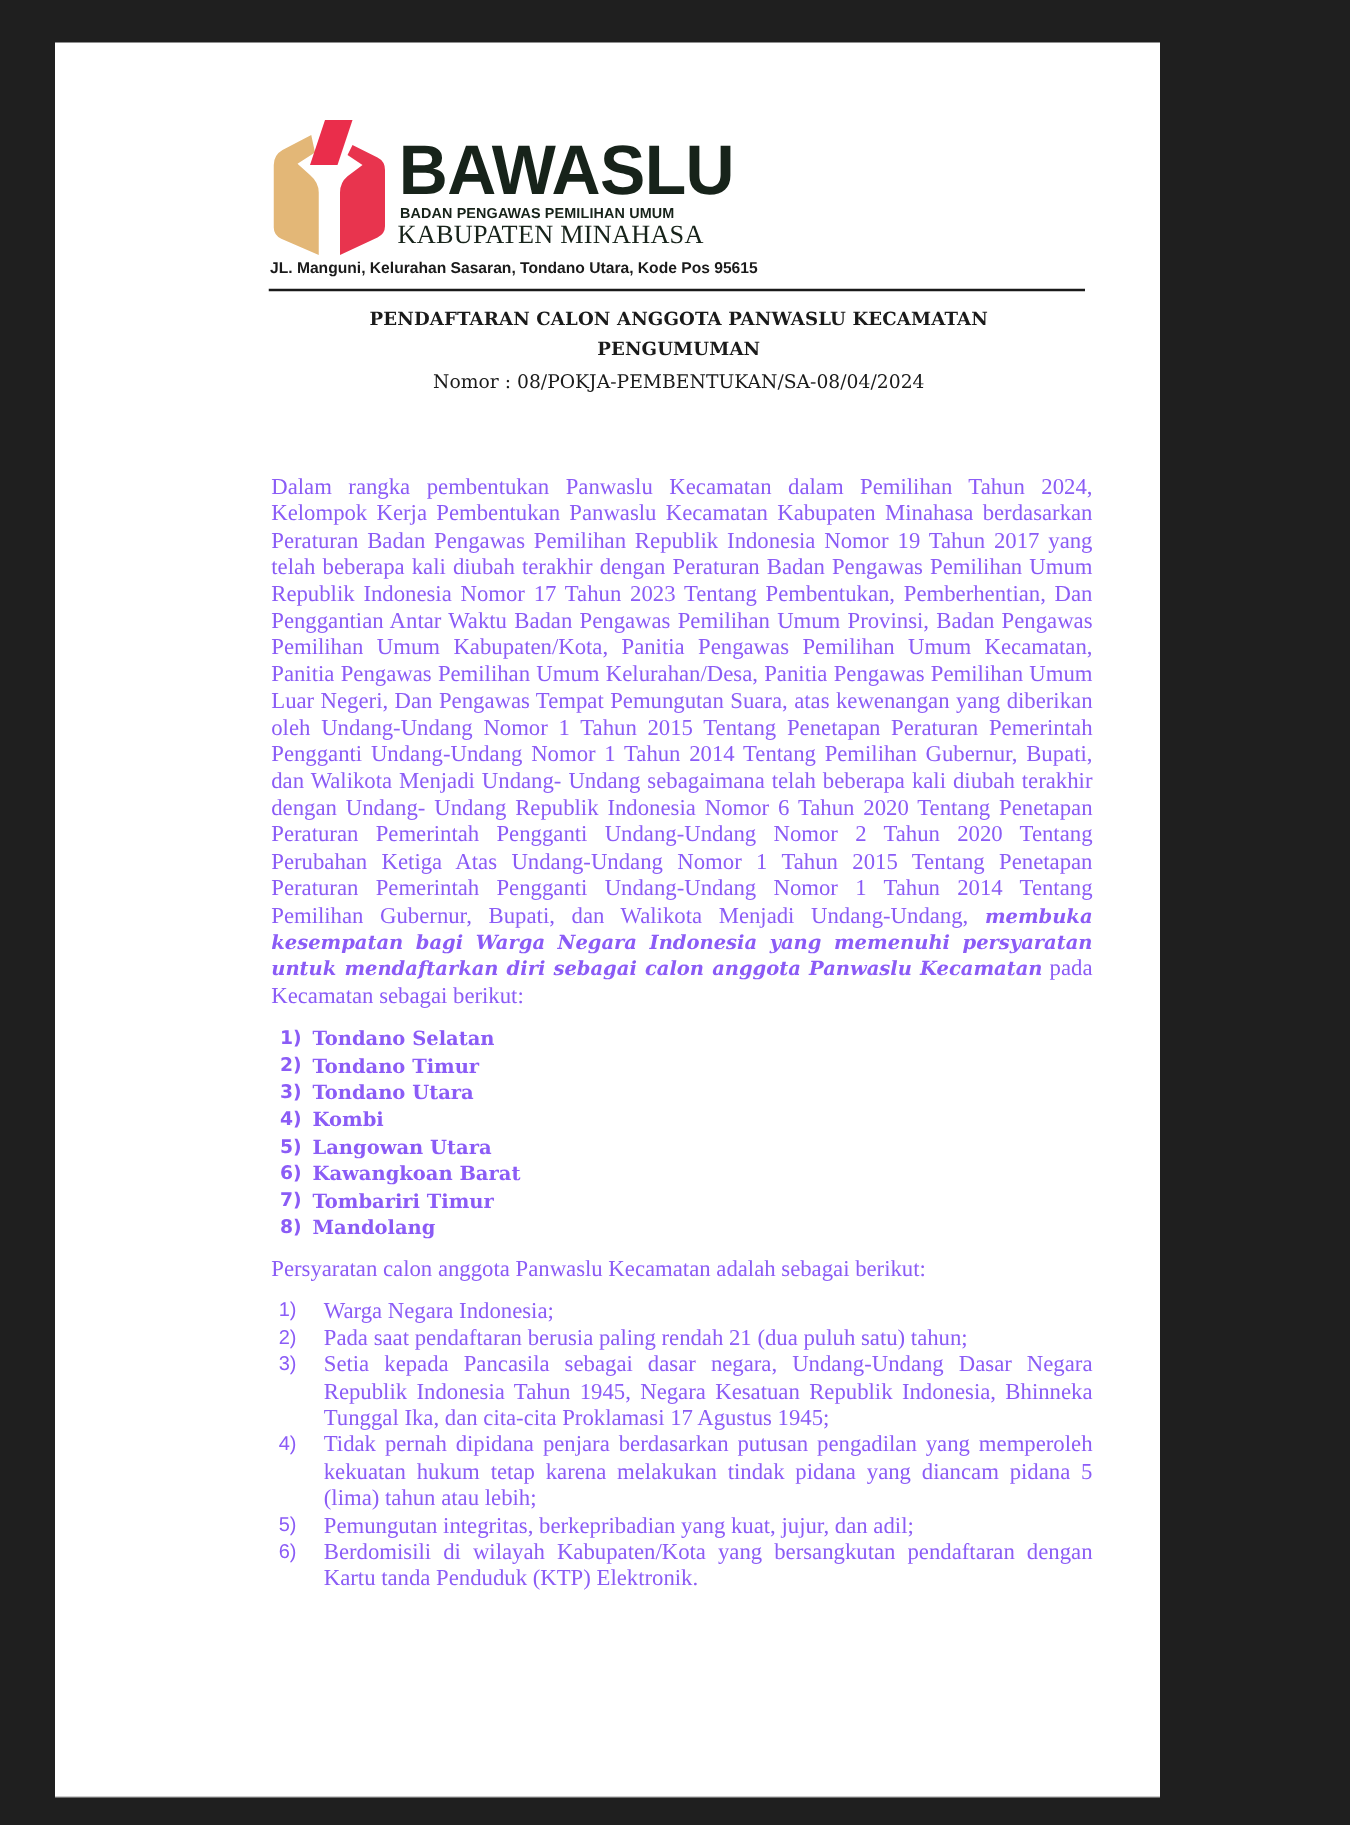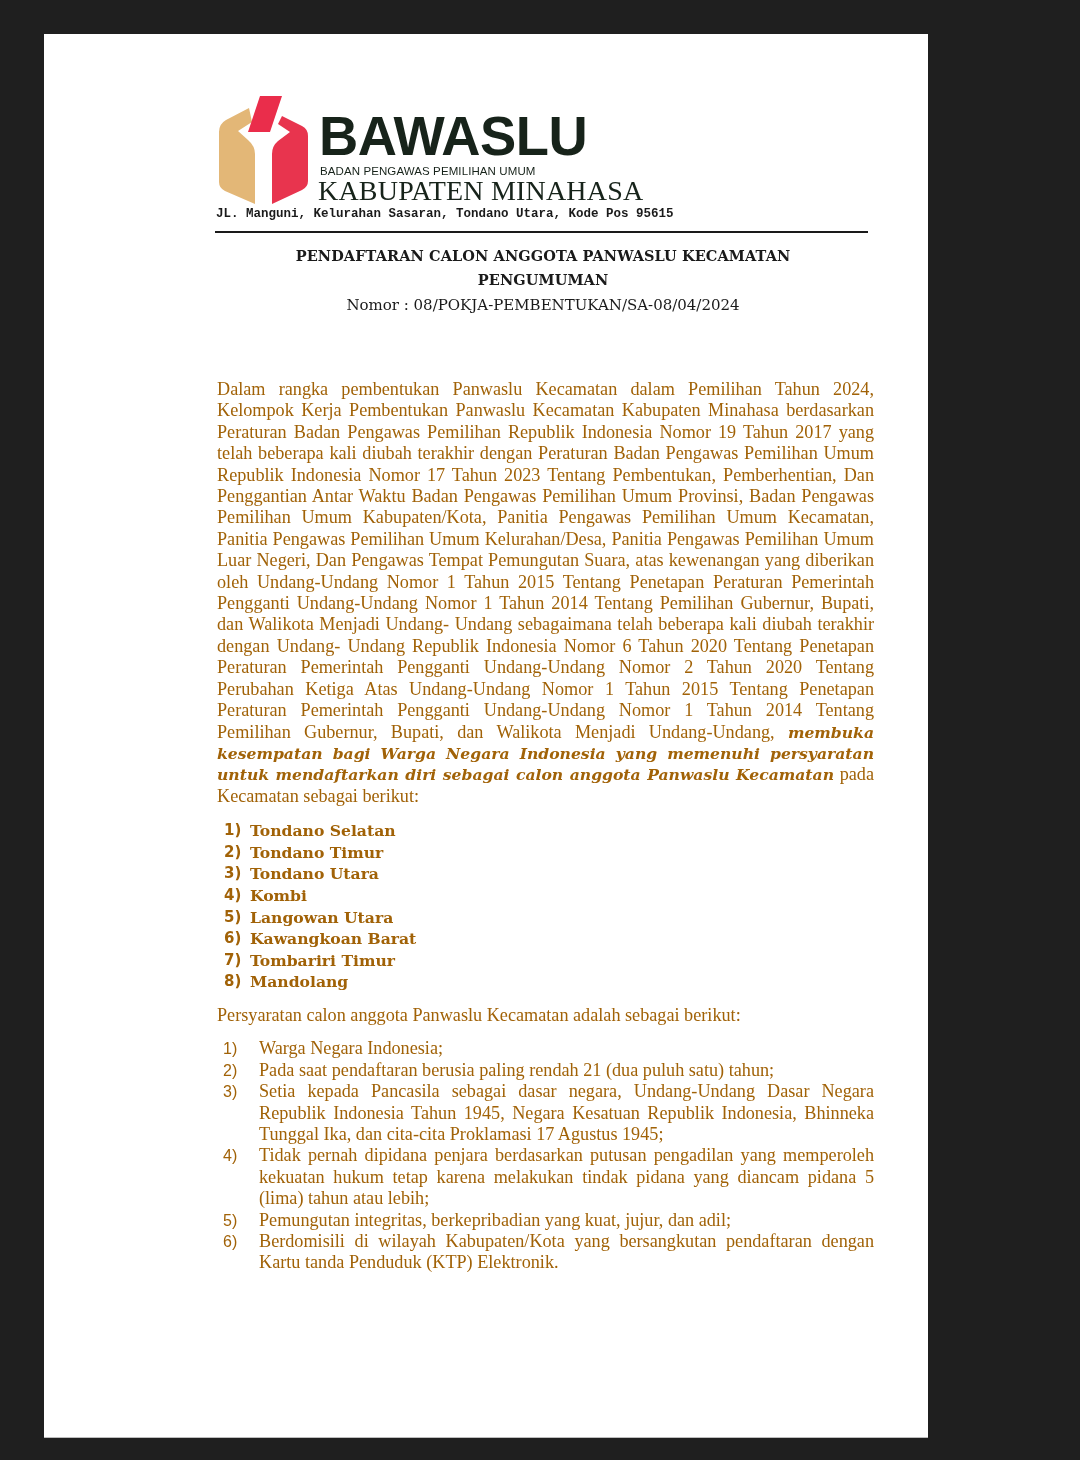--- a/index.html
+++ b/index.html
@@ -43,39 +43,39 @@
       color: #17231a;
       letter-spacing: -0.5px;
       transform: scaleX(0.97);
       transform-origin: left top;
     }
     .agency {
       position: absolute;
       left: 276px;
       top: 131px;
       font-family: "Liberation Sans", sans-serif;
-      font-weight: 400;
+      font-weight: 700;
       font-size: 11.5px;
       color: #17231a;
       letter-spacing: 0.1px;
     }
     .region {
       position: absolute;
       left: 274px;
       top: 141px;
       font-family: "Liberation Serif", serif;
-      font-size: 28px;
+      font-size: 21px;
       color: #17231a;
       letter-spacing: 0.2px;
     }
     .address {
       position: absolute;
       left: 172px;
       top: 173px;
-      font-family: Liberation Mono, monospace;
+      font-family: Liberation Sans, sans-serif;
       font-weight: 700;
       font-size: 12.5px;
       color: #1a1a1a;
     }
     .rule {
       position: absolute;
       left: 171px;
       top: 197px;
       width: 653px;
       height: 2px;
@@ -107,21 +107,21 @@
     
     .body {
       position: absolute;
       left: 173px;
       top: 345px;
       width: 657px;
       font-family: "Liberation Serif", serif;
       font-size: 18.2px;
       line-height: 21.4px;
       text-align: justify;
-      color: #a16207;
+      color: #8b5cf6;
     }
     .intro .em {
       font-family: "DejaVu Serif", serif;
       font-weight: 700;
       font-style: italic;
       font-size: 15.6px;
     }
     .kec-list {
       list-style: none;
       margin: 13px 0 0 7px;

